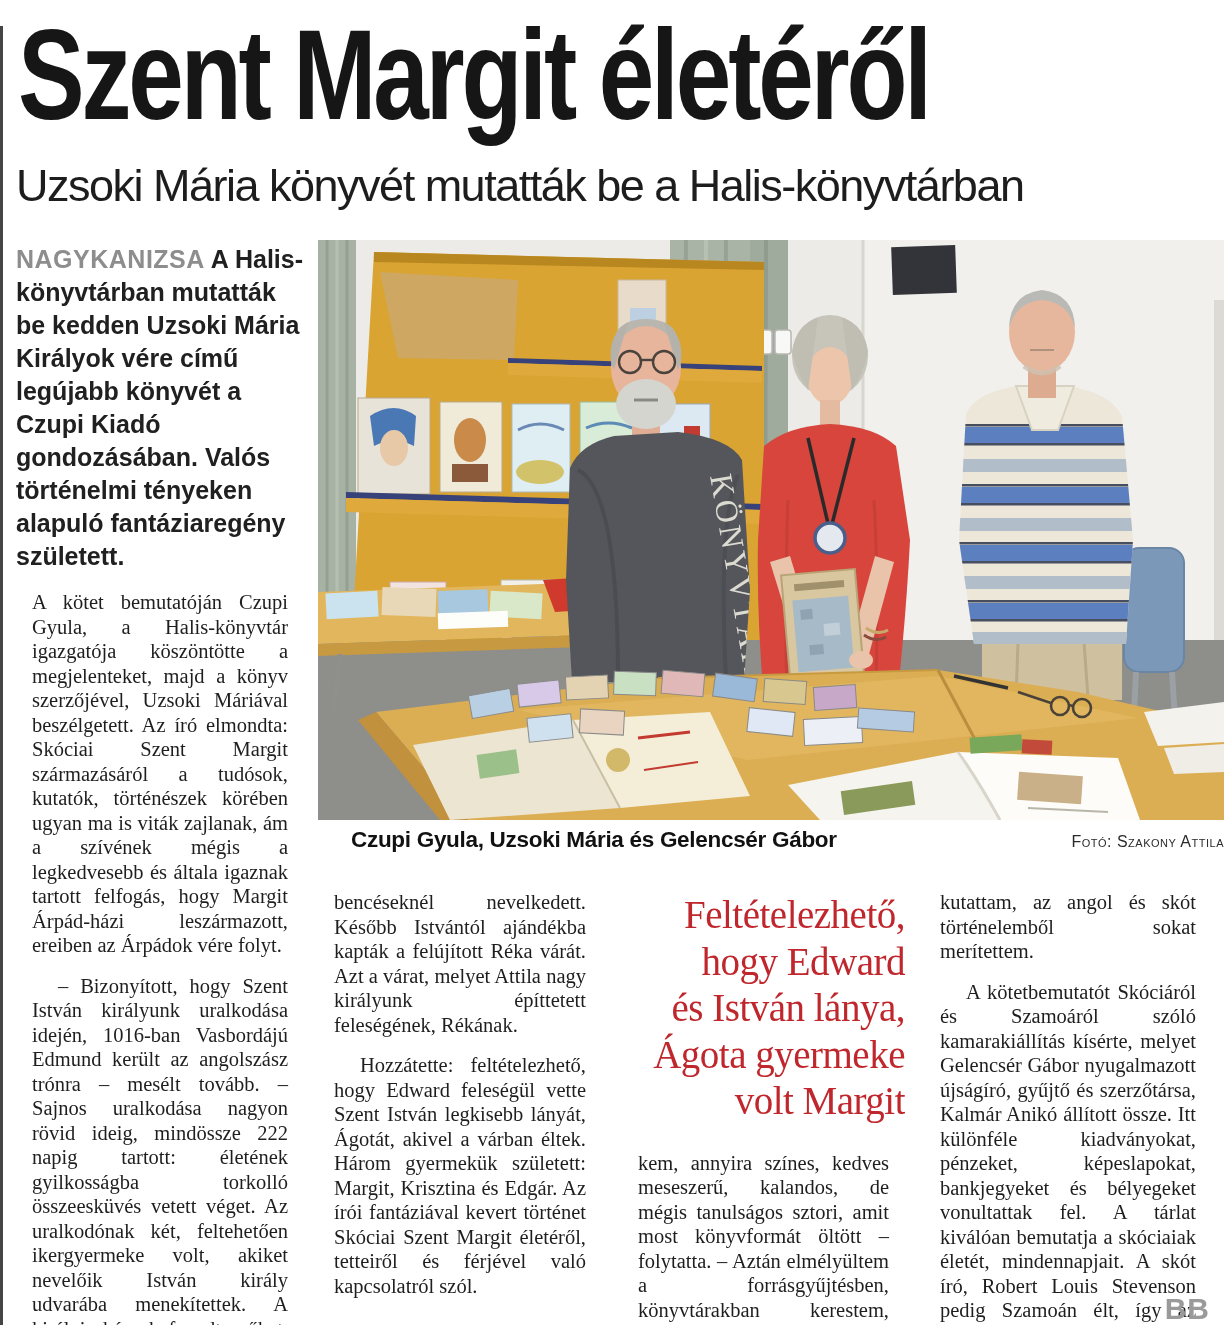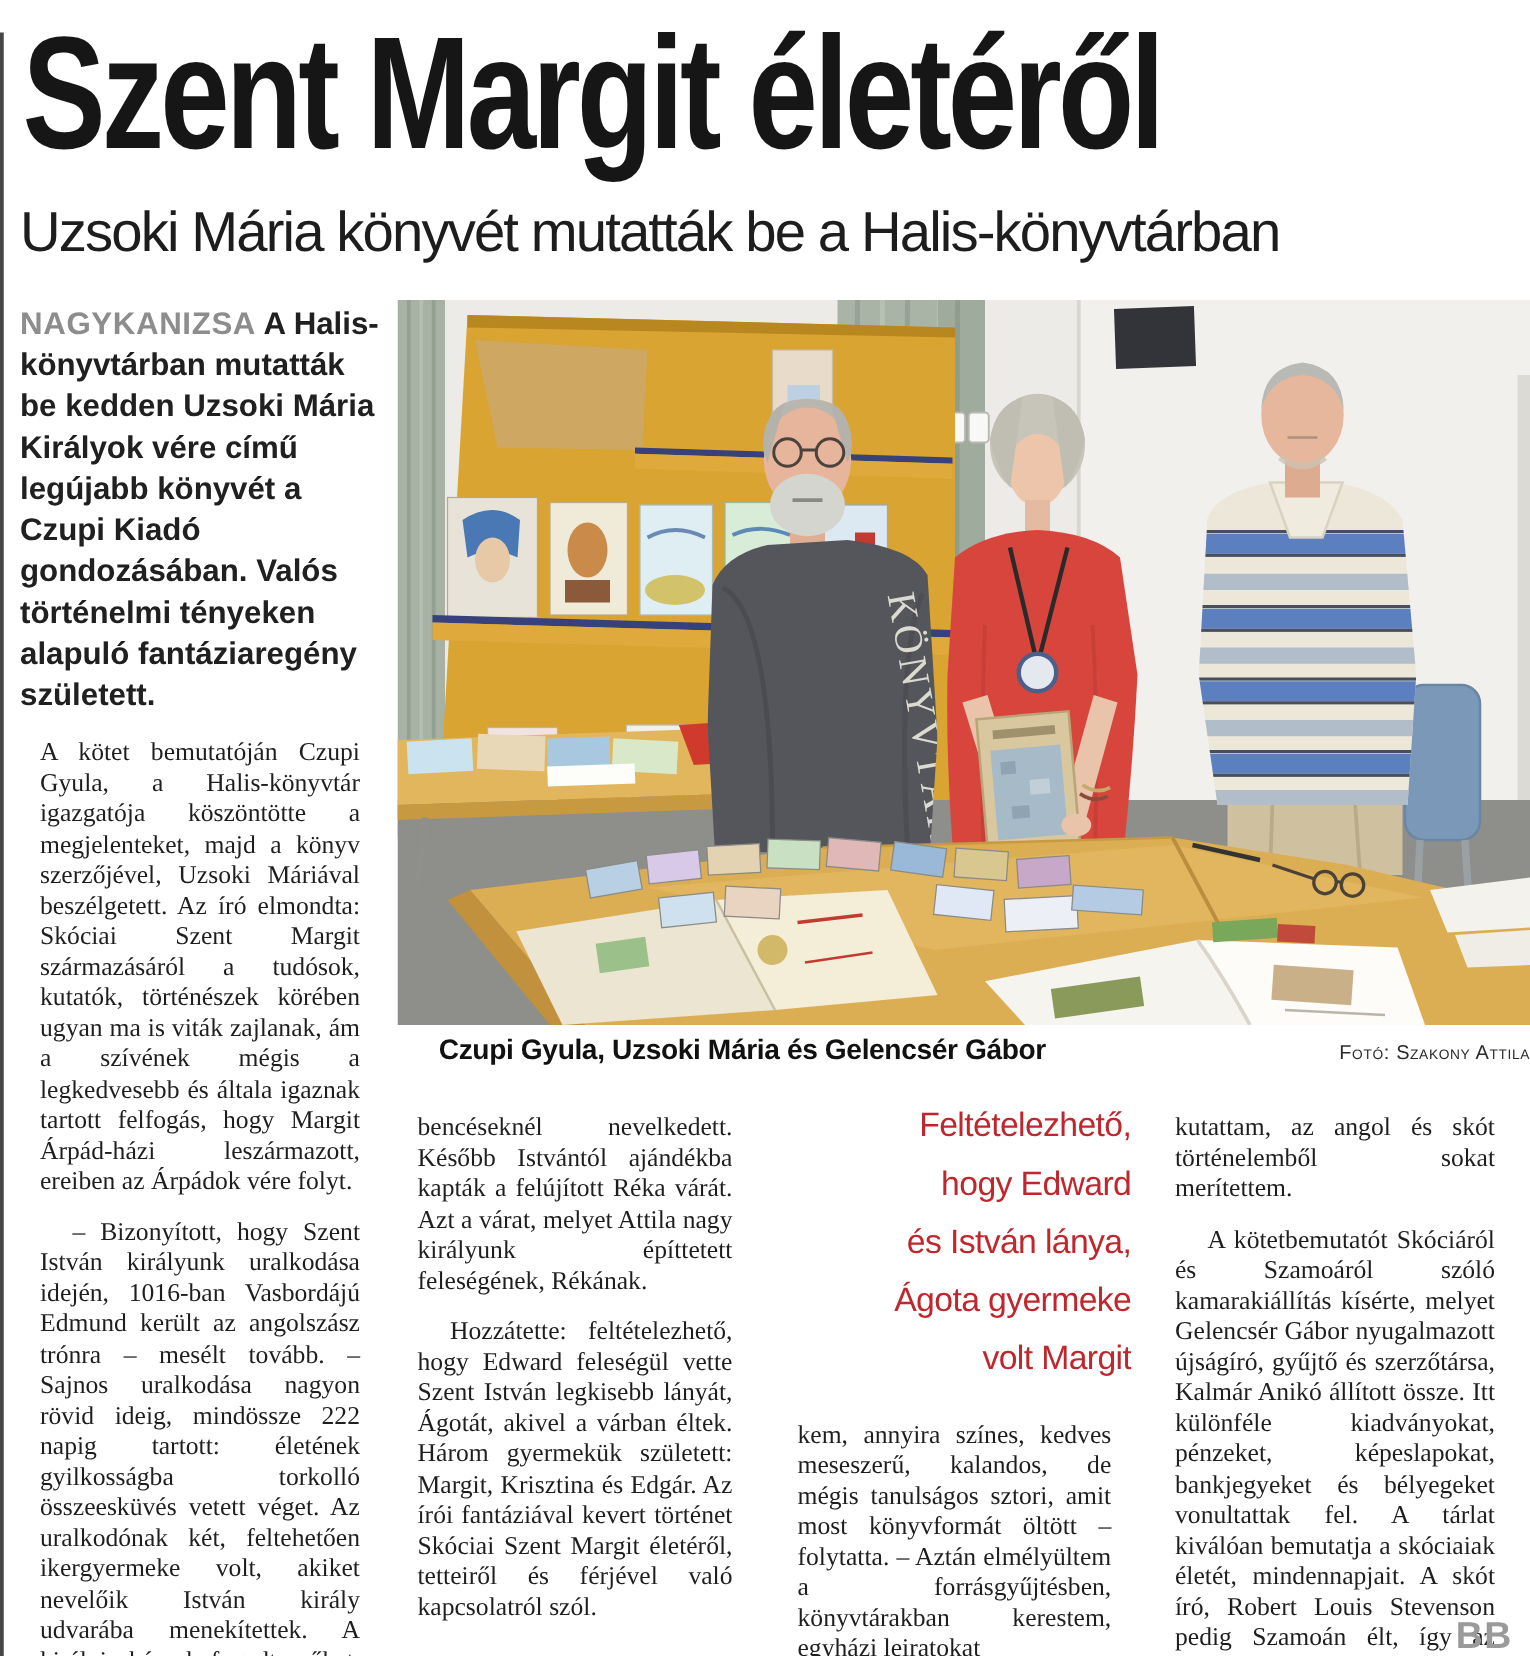--- a/index.html
+++ b/index.html
@@ -21,22 +21,22 @@
   #col3{left:622px;top:874px;width:283px;bottom:0;}
   #col4{left:924px;top:874px;width:288px;bottom:0;}
   .lead{font-family:"Liberation Sans",sans-serif;font-weight:bold;font-size:25px;
         line-height:33px;text-align:left;color:#202020;margin:0 0 17px 0;}
   .loc{color:#8d8d8d;letter-spacing:.5px;}
   p.body{margin:16px;}
   p.body.indent{text-indent:26px;}
   .bb{position:absolute;right:2px;bottom:4px;font-family:"Liberation Sans",sans-serif;
         font-weight:bold;font-size:30px;color:#9a9a9a;letter-spacing:1px;}
   
-  .pullquote{font-family:Liberation Sans, sans-serif;font-size:27px;line-height:46.5px;
-        text-align:right;white-space:pre-line;letter-spacing:-.5px;margin:3px 0 26px 0;}
+  .pullquote{font-family:Liberation Serif, serif;font-size:39px;line-height:46.5px;
+        text-align:right;white-space:pre-line;letter-spacing:-.5px;margin:18px 0 26px 0;}
   
   #photo{position:absolute;left:318px;top:240px;width:906px;height:580px;}
   #caption-row{position:absolute;left:318px;top:827px;width:906px;display:flex;
         justify-content:space-between;align-items:baseline;}
   .caption{font-family:"Liberation Sans",sans-serif;font-weight:bold;font-size:22.5px;
         letter-spacing:-.3px;color:#111;margin-left:33px;}
   .credit{font-family:"Liberation Sans",sans-serif;font-variant:small-caps;font-size:16px;
         color:#2b2b2b;letter-spacing:.5px;}
 </style>
 </head>

